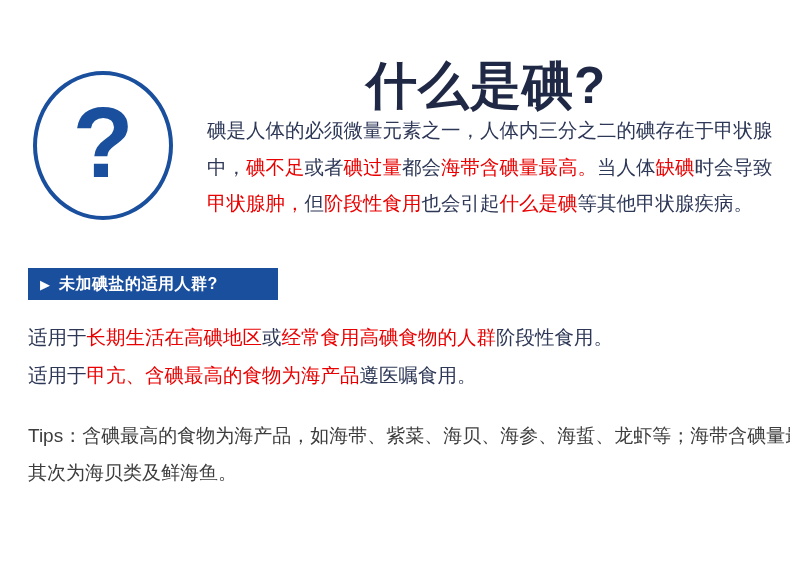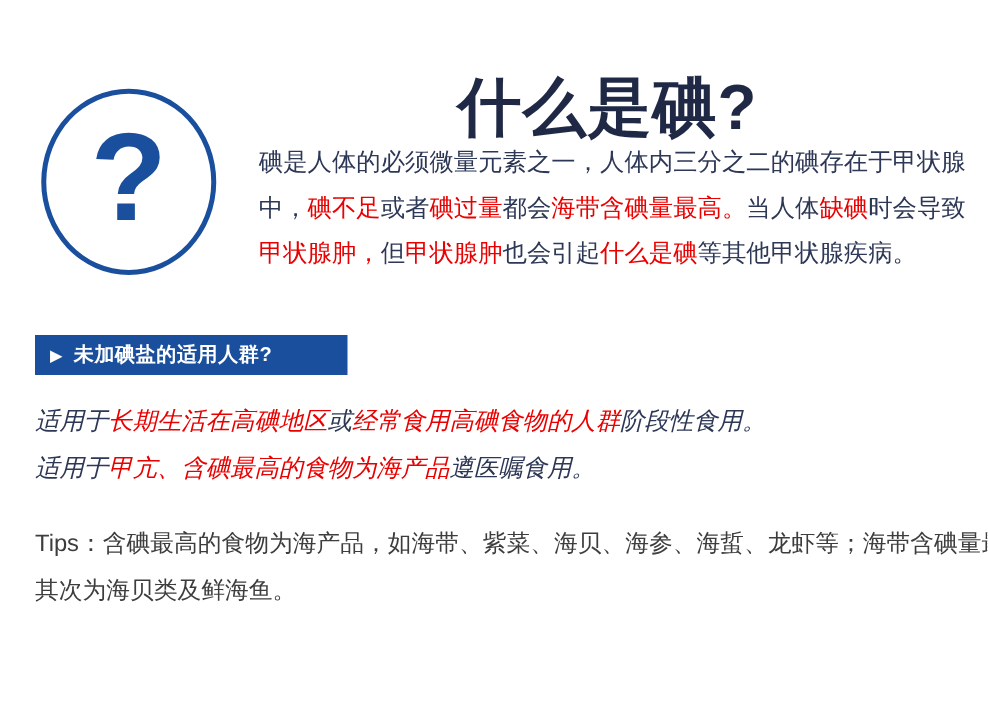--- a/index.html
+++ b/index.html
@@ -62,21 +62,20 @@
     gap:9px;
   }
   .bar-arrow{font-size:13px;line-height:1;margin-top:1px;}
   .bar-label{font-size:16px;font-weight:700;letter-spacing:0.5px;white-space:nowrap;}
   .audience{
     position:absolute;left:28px;top:318px;
     font-size:19.5px;
     line-height:38px;
     font-weight:500;
     color:var(--body);
-    font-style:italic;
   }
   .tips{
     position:absolute;left:28px;top:417px;
     font-size:19px;
     line-height:37px;
     font-weight:400;
     color:var(--gray);
   }
 </style>
 </head>
@@ -86,21 +85,21 @@
 
   <div class="q-circle">
     <div class="q-mark">?</div>
   </div>
 
   <div class="title">什么是碘?</div>
 
   <div class="intro">
       <div class="tline"><span class="c-navy">碘是人体的必须微量元素之一，人体内三分之二的碘存在于甲状腺</span></div>
       <div class="tline"><span class="c-navy">中，</span><span class="c-red">碘不足</span><span class="c-navy">或者</span><span class="c-red">碘过量</span><span class="c-navy">都会</span><span class="c-red">海带含碘量最高。</span><span class="c-navy">当人体</span><span class="c-red">缺碘</span><span class="c-navy">时会导致</span></div>
-      <div class="tline"><span class="c-red">甲状腺肿，</span><span class="c-navy">但</span><span class="c-red">甲状腺肿</span><span class="c-navy">也会引起</span><span class="c-red">什么是碘</span><span class="c-navy">等其他甲状腺疾病。</span></div>
+      <div class="tline"><span class="c-red">甲状腺肿，</span><span class="c-navy">但</span><span class="c-red">阶段性食用</span><span class="c-navy">也会引起</span><span class="c-red">什么是碘</span><span class="c-navy">等其他甲状腺疾病。</span></div>
     </div>
 
   <div class="section-bar">
     <span class="bar-arrow">▶</span>
     <span class="bar-label">未加碘盐的适用人群?</span>
   </div>
 
   <div class="audience">
       <div class="tline"><span class="c-navy">适用于</span><span class="c-red">长期生活在高碘地区</span><span class="c-navy">或</span><span class="c-red">经常食用高碘食物的人群</span><span class="c-navy">阶段性食用。</span></div>
       <div class="tline"><span class="c-navy">适用于</span><span class="c-red">甲亢、含碘最高的食物为海产品</span><span class="c-navy">遵医嘱食用。</span></div>

